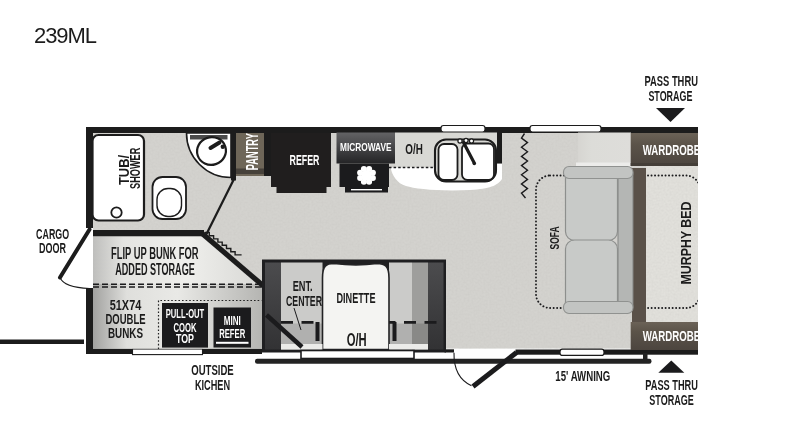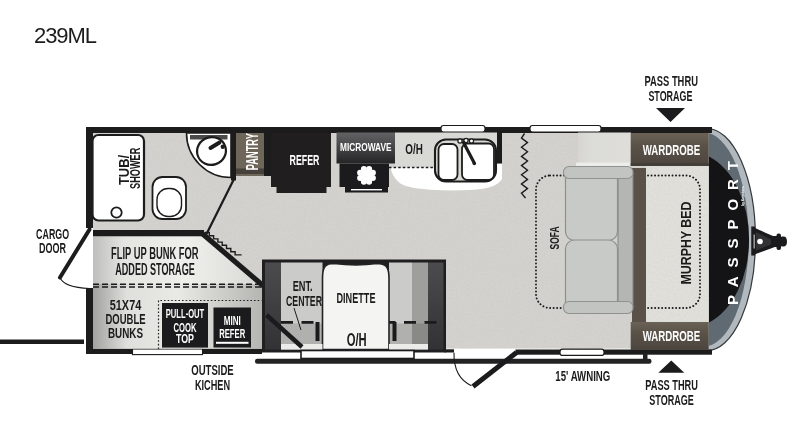--- a/index.html
+++ b/index.html
@@ -1,16 +1,16 @@
 <!DOCTYPE html>
 <html><head>
 <meta charset="utf-8">
 <style>
   html,body{margin:0;padding:0;background:#fff;}
-  #page{position:relative;width:800px;height:438px;background:#fdba74;overflow:hidden;}
+  #page{position:relative;width:698px;height:438px;background:#fdba74;overflow:hidden;}
   text{font-family:"Liberation Sans",sans-serif;}
   .b{font-weight:bold;fill:#1b1b1b;}
   .w{font-weight:bold;fill:#ffffff;}
 </style>
 </head>
 <body>
 <div id="page">
 <svg width="800" height="438" viewBox="0 0 800 438">
 <defs>
   <filter id="noise" x="0" y="0" width="100%" height="100%">

